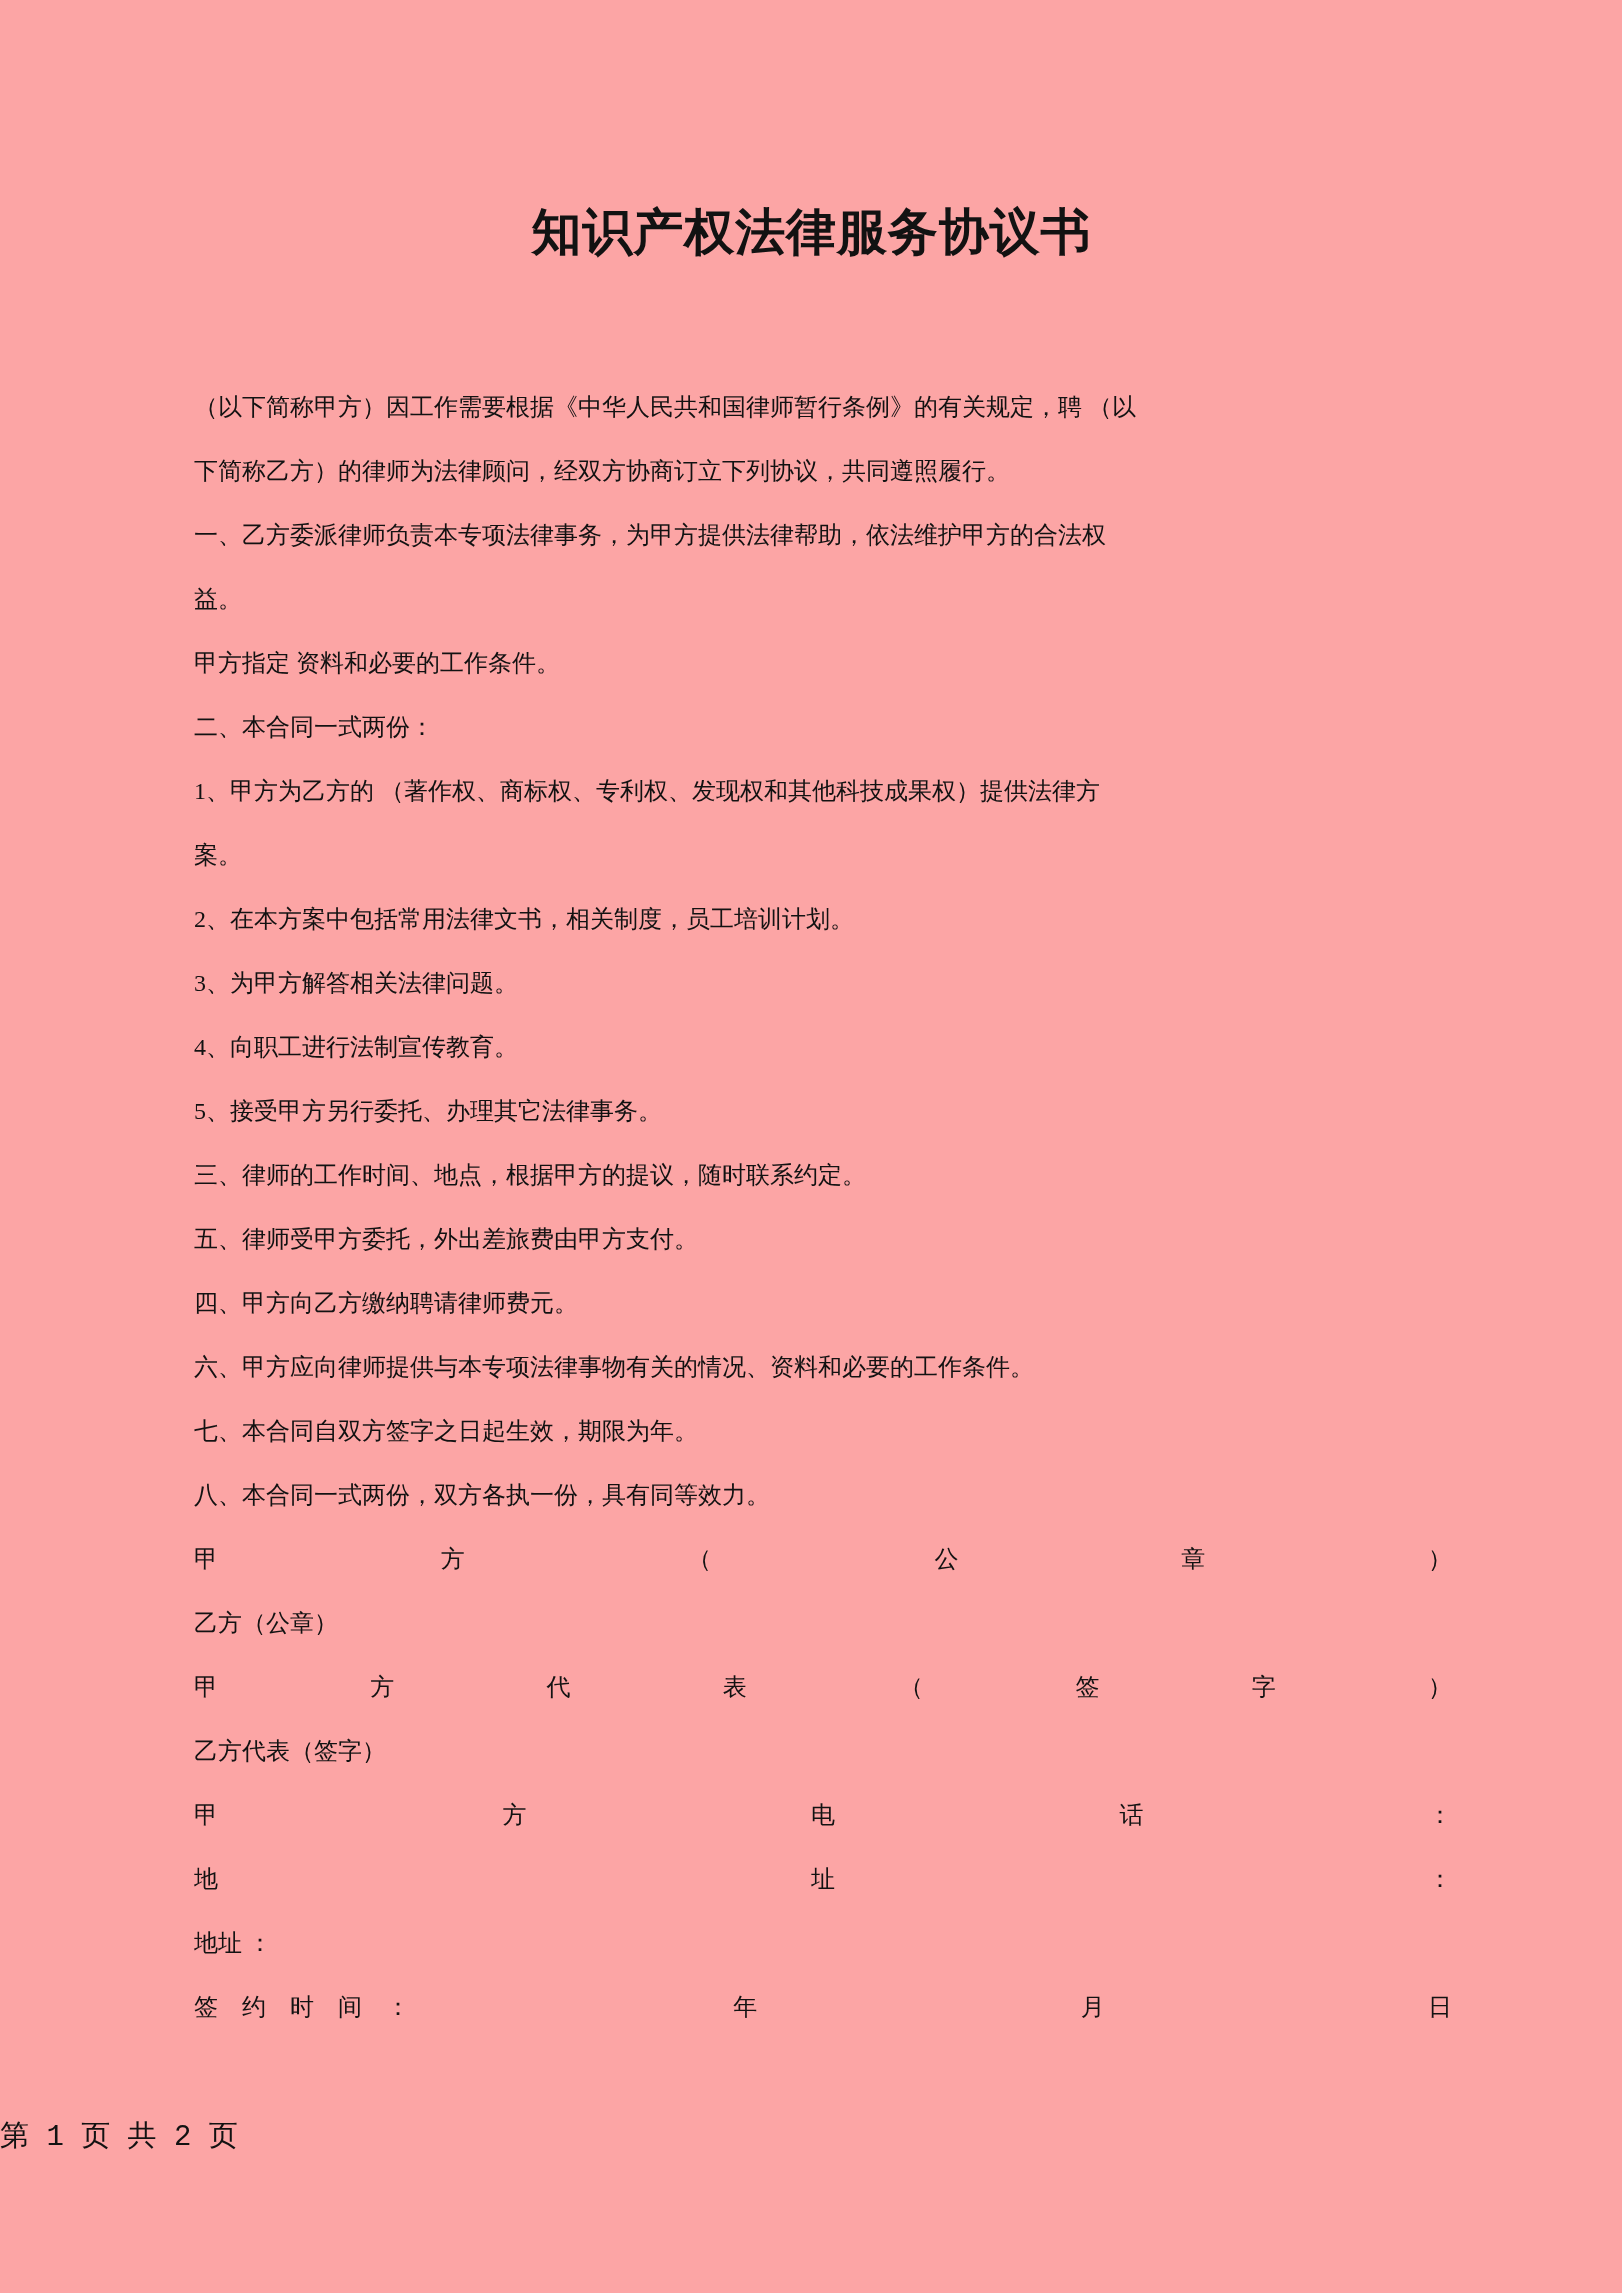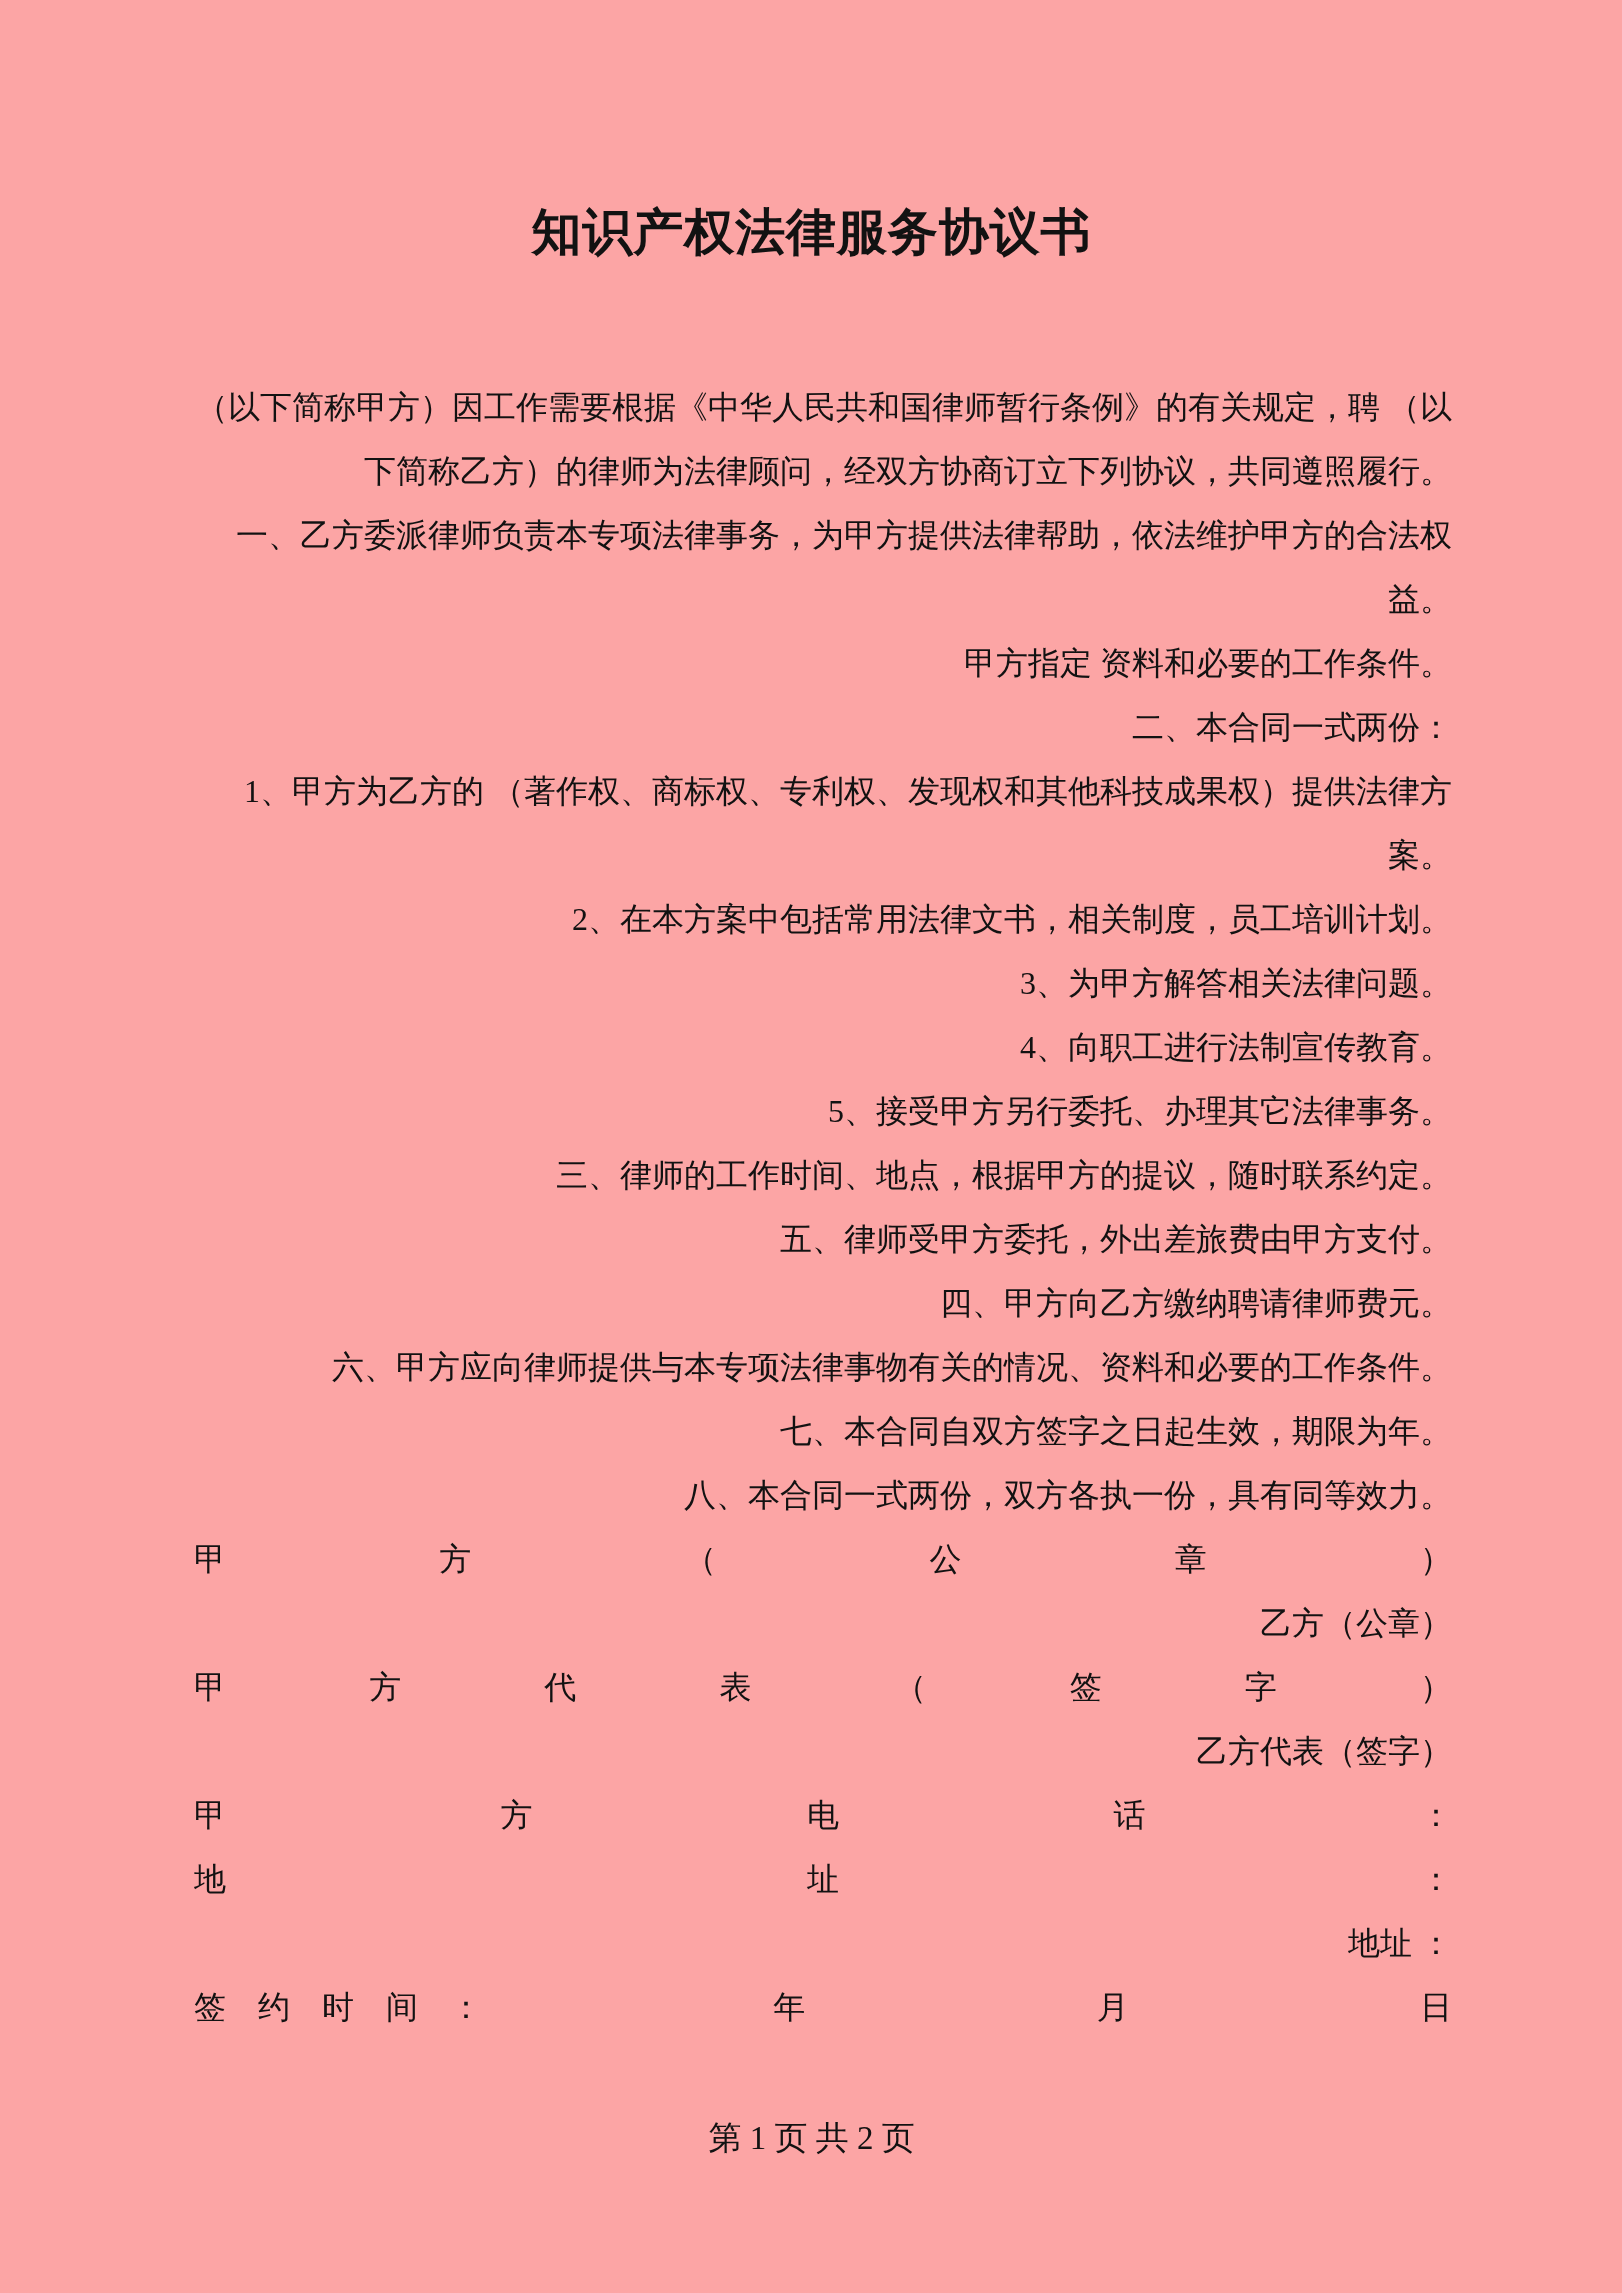--- a/index.html
+++ b/index.html
@@ -31,41 +31,42 @@
   }
   .content {
     position: absolute;
     top: 375px;
     left: 194px;
     width: 1258px;
   }
   .line {
     height: 64px;
     line-height: 64px;
-    font-size: 32px;
+    font-size: 24px;
     white-space: pre;
-    text-align: right;
+    text-align: left;
   }
   .line.distribute {
     display: flex;
     justify-content: space-between;
   }
   .line.distribute span {
     display: inline-block;
     white-space: pre;
   }
   .page-footer {
     position: absolute;
     top: 2117px;
     left: 0;
     width: 100%;
-    text-align: center;
-    font-size: 33px;
+    text-align: left;
+    font-size: 29px;
     line-height: 42px;
     white-space: pre;
+    font-family: Liberation Mono, monospace;
   }
 </style>
 </head>
 <body>
 
 <div class="page">
   <div class="doc-title">知识产权法律服务协议书</div>
 
   <div class="content">
       <div class="line">（以下简称甲方）因工作需要根据《中华人民共和国律师暂行条例》的有关规定，聘 （以</div>

